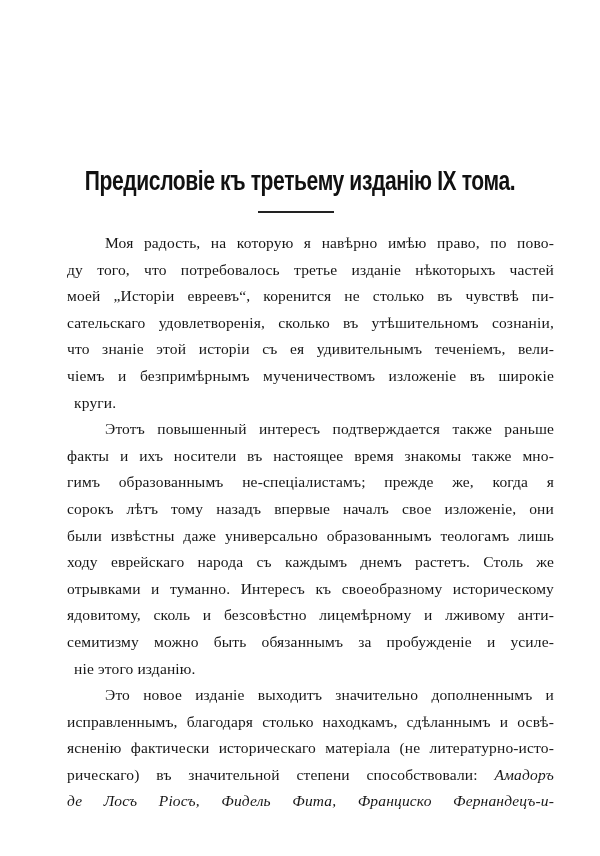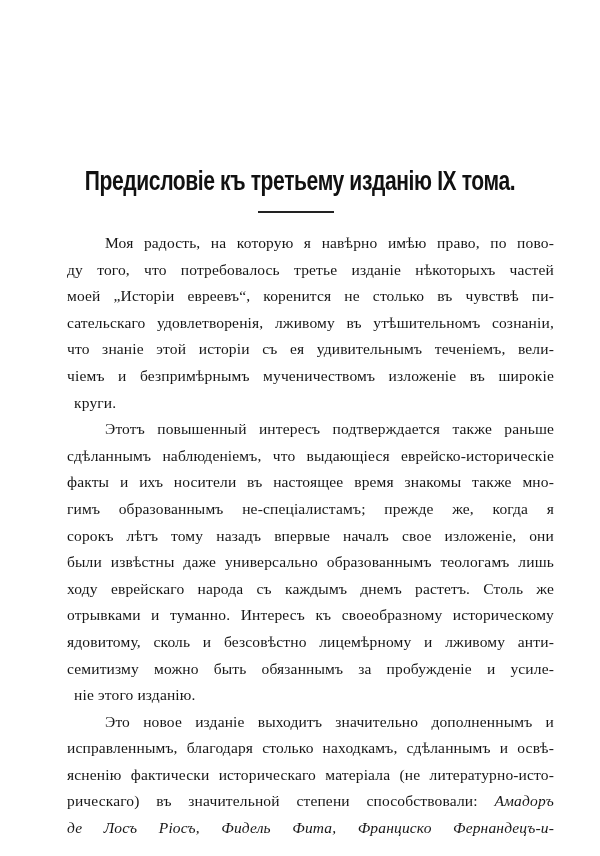--- a/index.html
+++ b/index.html
@@ -86,29 +86,28 @@
   <div class="title">Предисловіе къ третьему изданію IX тома.</div>
 
   <div class="rule"></div>
 
   <div class="body">
 
     <div class="para">
       <div class="line indent">Моя радость, на которую я навѣрно имѣю право, по пово-</div>
       <div class="line">ду того, что потребовалось третье изданіе нѣкоторыхъ частей</div>
       <div class="line">моей „Исторіи евреевъ“, коренится не столько въ чувствѣ пи-</div>
-      <div class="line">сательскаго удовлетворенія, лживому въ утѣшительномъ сознаніи,</div>
+      <div class="line">сательскаго удовлетворенія, сколько въ утѣшительномъ сознаніи,</div>
       <div class="line">что знаніе этой исторіи съ ея удивительнымъ теченіемъ, вели-</div>
       <div class="line">чіемъ и безпримѣрнымъ мученичествомъ изложеніе въ широкіе</div>
       <div class="line last">круги.</div>
     </div>
 
     <div class="para">
       <div class="line indent">Этотъ повышенный интересъ подтверждается также раньше</div>
-      <div class="line">сдѣланнымъ наблюденіемъ, что выдающіеся еврейско-историческіе</div>
       <div class="line">факты и ихъ носители въ настоящее время знакомы также мно-</div>
       <div class="line">гимъ образованнымъ не-спеціалистамъ; прежде же, когда я</div>
       <div class="line">сорокъ лѣтъ тому назадъ впервые началъ свое изложеніе, они</div>
       <div class="line">были извѣстны даже универсально образованнымъ теологамъ лишь</div>
       <div class="line">ходу еврейскаго народа съ каждымъ днемъ растетъ. Столь же</div>
       <div class="line">отрывками и туманно. Интересъ къ своеобразному историческому</div>
       <div class="line">ядовитому, сколь и безсовѣстно лицемѣрному и лживому анти-</div>
       <div class="line">семитизму можно быть обязаннымъ за пробужденіе и усиле-</div>
       <div class="line last">ніе этого изданію.</div>
     </div>

